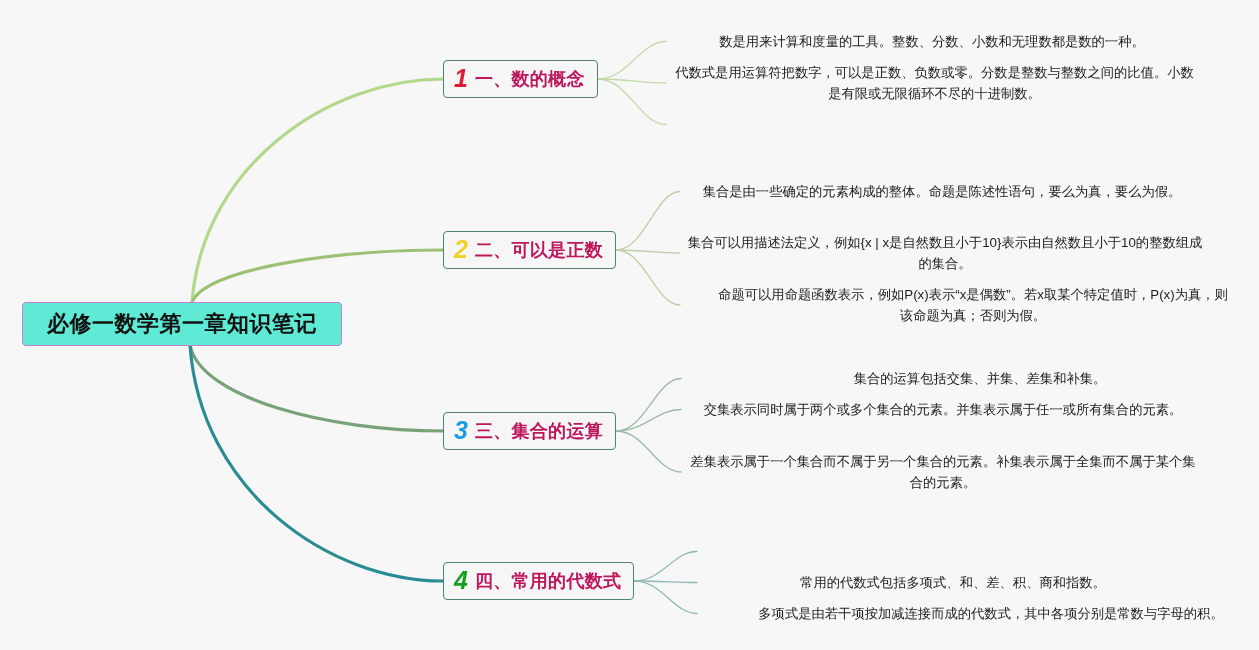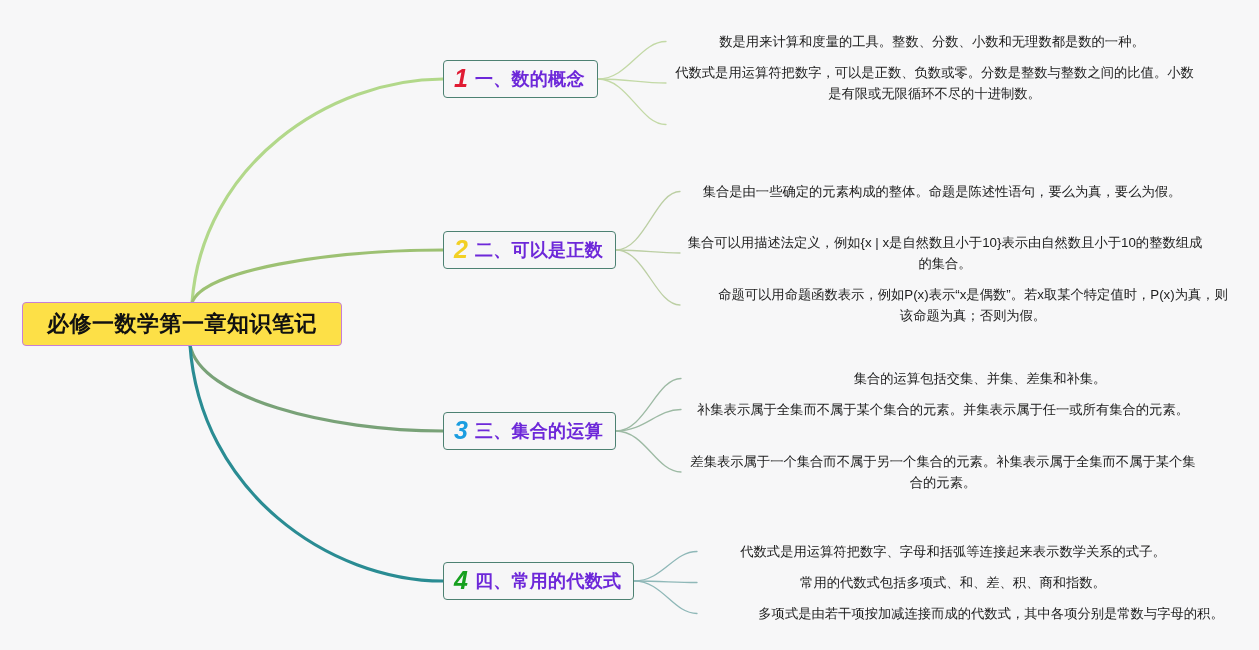--- a/index.html
+++ b/index.html
@@ -75,21 +75,21 @@
     font-weight: bold;
     font-style: italic;
     line-height: 1;
     margin-right: 7px;
     position: relative;
     top: -1px;
   }
   .branch-node .branch-label {
     font-size: 18px;
     font-weight: bold;
-    color: #6d28d9;
+    color: #be185d;
     letter-spacing: 0.3px;
   }
 
   
   .leaf {
     position: absolute;
     font-size: 13.3px;
     line-height: 21px;
     color: #1c1c1c;
     z-index: 4;
@@ -118,21 +118,21 @@
         <path d="M 616.015625 250 C 644.80859375 250, 655.6859375 305, 680 305" fill="none" stroke="#bccfa4" stroke-width="1.3" stroke-linecap="round"></path>
         <path d="M 616.015625 431 C 645.25859375 431, 656.3059375 378.5, 681 378.5" fill="none" stroke="#9dbaa4" stroke-width="1.3" stroke-linecap="round"></path>
         <path d="M 616.015625 431 C 645.25859375 431, 656.3059375 409.5, 681 409.5" fill="none" stroke="#9dbaa4" stroke-width="1.3" stroke-linecap="round"></path>
         <path d="M 616.015625 431 C 645.25859375 431, 656.3059375 472, 681 472" fill="none" stroke="#9dbaa4" stroke-width="1.3" stroke-linecap="round"></path>
         <path d="M 634.3125 581 C 662.521875 581, 673.17875 551.5, 697 551.5" fill="none" stroke="#8fb8b8" stroke-width="1.3" stroke-linecap="round"></path>
         <path d="M 634.3125 581 C 662.521875 581, 673.17875 582.5, 697 582.5" fill="none" stroke="#8fb8b8" stroke-width="1.3" stroke-linecap="round"></path>
         <path d="M 634.3125 581 C 662.521875 581, 673.17875 613.5, 697 613.5" fill="none" stroke="#8fb8b8" stroke-width="1.3" stroke-linecap="round"></path>
       </g>
   </svg>
 
-  <div class="root-node" style="border-color: rgb(199, 127, 214); background: #fde047;">
+  <div class="root-node" style="border-color: rgb(199, 127, 214); background: #5eead4;">
     <span class="root-label" style="color: rgb(17, 17, 17);">必修一数学第一章知识笔记</span>
   </div>
 
   <div class="branch-node" id="branch-node-0" style="left: 443px; top: 60px; border-color: rgb(77, 129, 114);">
     <span class="branch-num" style="color: rgb(224, 27, 51);">1</span>
     <span class="branch-label">一、数的概念</span>
   </div>
   <div class="leaf" style="left:672px; top:31px; width:520px;">
     <span class="leaf-text">数是用来计算和度量的工具。整数、分数、小数和无理数都是数的一种。</span>
   </div>
@@ -155,32 +155,29 @@
   </div>
 
   <div class="branch-node" id="branch-node-2" style="left: 443px; top: 412px; border-color: rgb(77, 129, 114);">
     <span class="branch-num" style="color: rgb(27, 157, 224);">3</span>
     <span class="branch-label">三、集合的运算</span>
   </div>
   <div class="leaf" style="left:725px; top:368px; width:510px;">
     <span class="leaf-text">集合的运算包括交集、并集、差集和补集。</span>
   </div>
   <div class="leaf" style="left:687px; top:399px; width:512px;">
-    <span class="leaf-text">补集表示属于全集而不属于某个集合的元素。并集表示属于任一或所有集合的元素。</span>
+    <span class="leaf-text">交集表示同时属于两个或多个集合的元素。并集表示属于任一或所有集合的元素。</span>
   </div>
   <div class="leaf" style="left:687px; top:451px; width:512px;">
     <span class="leaf-text">差集表示属于一个集合而不属于另一个集合的元素。补集表示属于全集而不属于某个集合的元素。</span>
   </div>
 
   <div class="branch-node" id="branch-node-3" style="left: 443px; top: 562px; border-color: rgb(77, 129, 114);">
     <span class="branch-num" style="color: rgb(23, 160, 31);">4</span>
     <span class="branch-label">四、常用的代数式</span>
-  </div>
-  <div class="leaf" style="left:703px; top:541px; width:500px;">
-    <span class="leaf-text">代数式是用运算符把数字、字母和括弧等连接起来表示数学关系的式子。</span>
   </div>
   <div class="leaf" style="left:703px; top:572px; width:500px;">
     <span class="leaf-text">常用的代数式包括多项式、和、差、积、商和指数。</span>
   </div>
   <div class="leaf" style="left:703px; top:603px; width:508px;margin-left:34px;">
     <span class="leaf-text">多项式是由若干项按加减连接而成的代数式，其中各项分别是常数与字母的积。</span>
   </div>
 
 </div>
 

